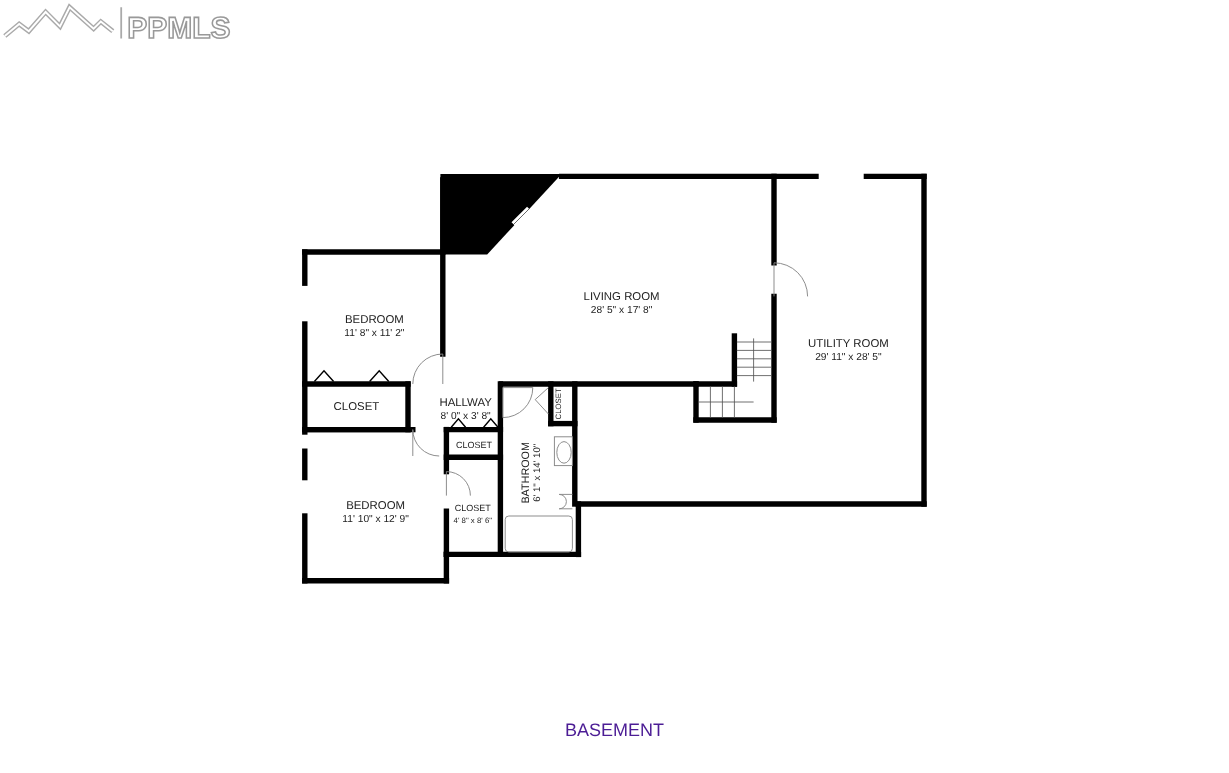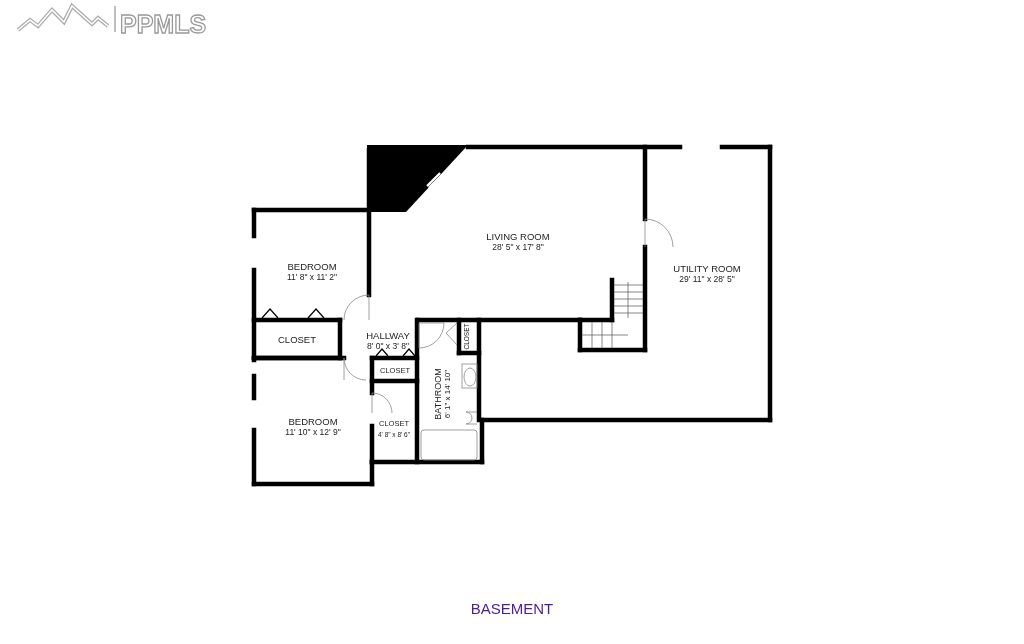--- a/index.html
+++ b/index.html
@@ -1,17 +1,17 @@
 <!DOCTYPE html>
 <html><head>
 <meta charset="utf-8">
 <style>
   html,body{margin:0;padding:0;background:#fff;}
   body{width:1024px;height:644px;position:relative;overflow:hidden;font-family:"Liberation Sans",sans-serif;}
-  .wm{position:absolute;left:16px;top:2px;width:205px;height:56px;text-align:center;}
+  .wm{position:absolute;left:2px;top:2px;width:205px;height:56px;text-align:center;}
   .wm-brand{position:absolute;left:104px;top:8px;font-size:25px;font-weight:bold;color:#fff;-webkit-text-stroke:1.3px #999;letter-spacing:0px;}
   .wm-copy{position:absolute;left:2px;top:33px;font-size:19px;font-weight:bold;color:#fff;-webkit-text-stroke:1.2px #999;letter-spacing:0px;}
   svg.plan{position:absolute;left:0;top:0;}
   .lbl{position:absolute;text-align:center;color:#222;font-size:9px;line-height:11px;white-space:nowrap;transform:translateX(-50%);}
   .lbl .nm{font-size:9.5px;}
   .lbl .dm{font-size:8.5px;}
   .small .nm{font-size:7.5px;}
   .small .dm{font-size:6.5px;}
   .rot{position:absolute;transform-origin:center center;text-align:center;color:#222;white-space:nowrap;}
   .title{position:absolute;left:512px;top:600px;transform:translateX(-50%);font-size:15px;color:#4c1d95;}
@@ -138,22 +138,22 @@
   <div class="nm">CLOSET</div>
   <div class="dm">4' 8" x 8' 6"</div>
 </div>
 <div class="rot" style="left:408px;top:384px;width:70px;transform:rotate(-90deg)">
   <div style="font-size:9px;line-height:10px">BATHROOM</div>
   <div style="font-size:8px;line-height:10px">6' 1" x 14' 10"</div>
 </div>
 <div class="rot" style="left:448px;top:333px;width:36px;font-size:6.5px;transform:rotate(-90deg)">
   <div>CLOSET</div>
 </div>
-<div class="lbl" style="left:518px;top:231px">
+<div class="lbl" style="left:518px;top:242px">
   <div class="nm">LIVING ROOM</div>
   <div class="dm">28' 5" x 17' 8"</div>
 </div>
-<div class="lbl" style="left:707px;top:263px">
+<div class="lbl" style="left:707px;top:281px">
   <div class="nm">UTILITY ROOM</div>
   <div class="dm">29' 11" x 28' 5"</div>
 </div>
 
 <div class="title">BASEMENT</div>
 
 </body></html>

